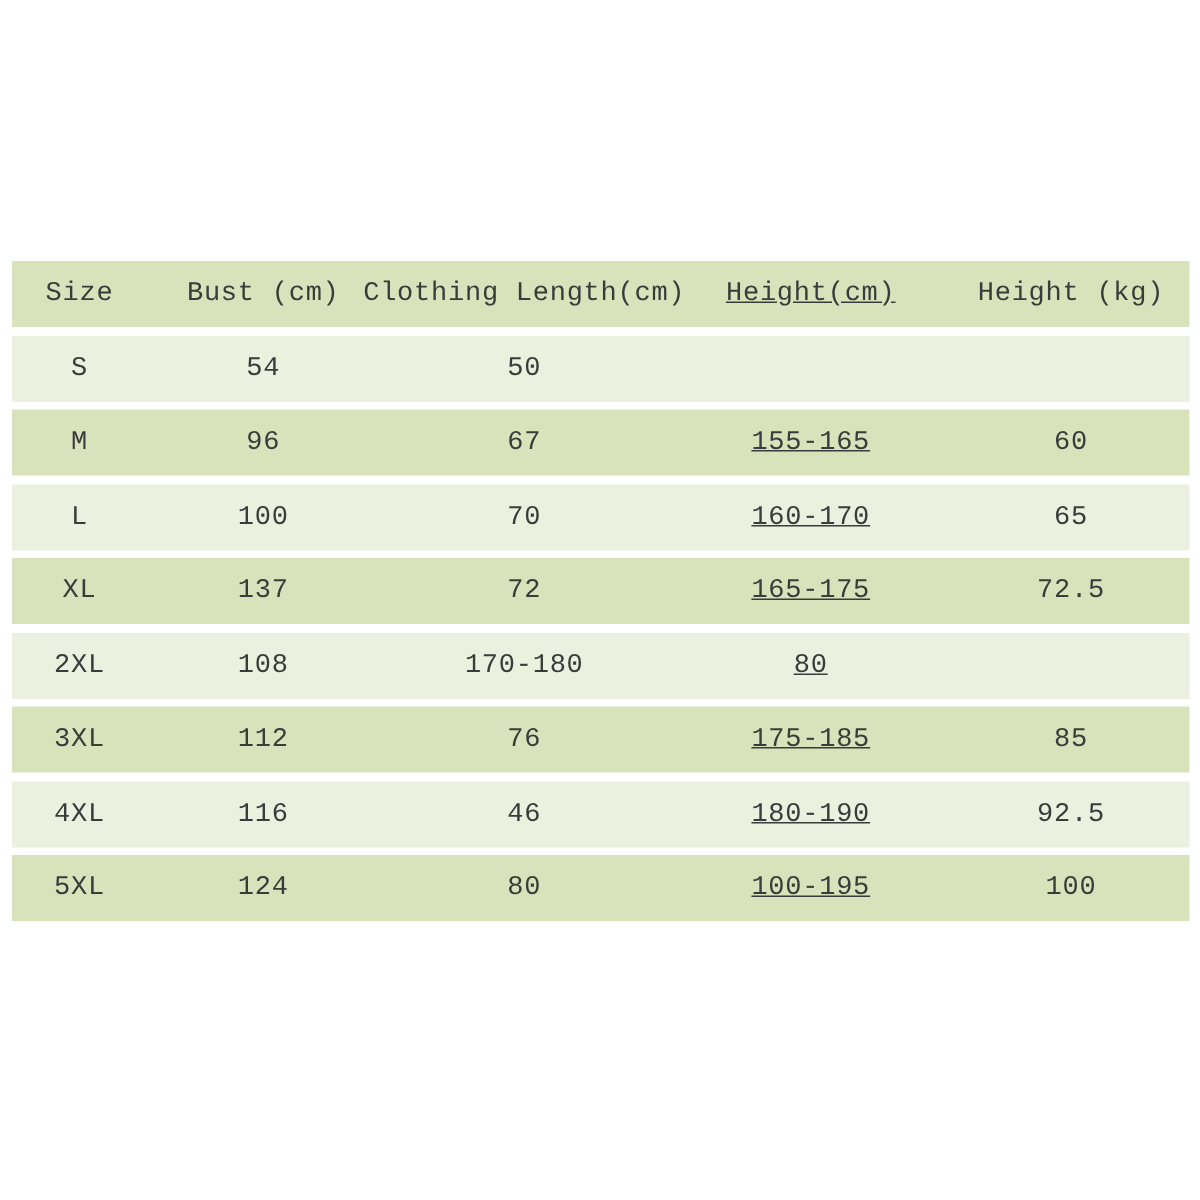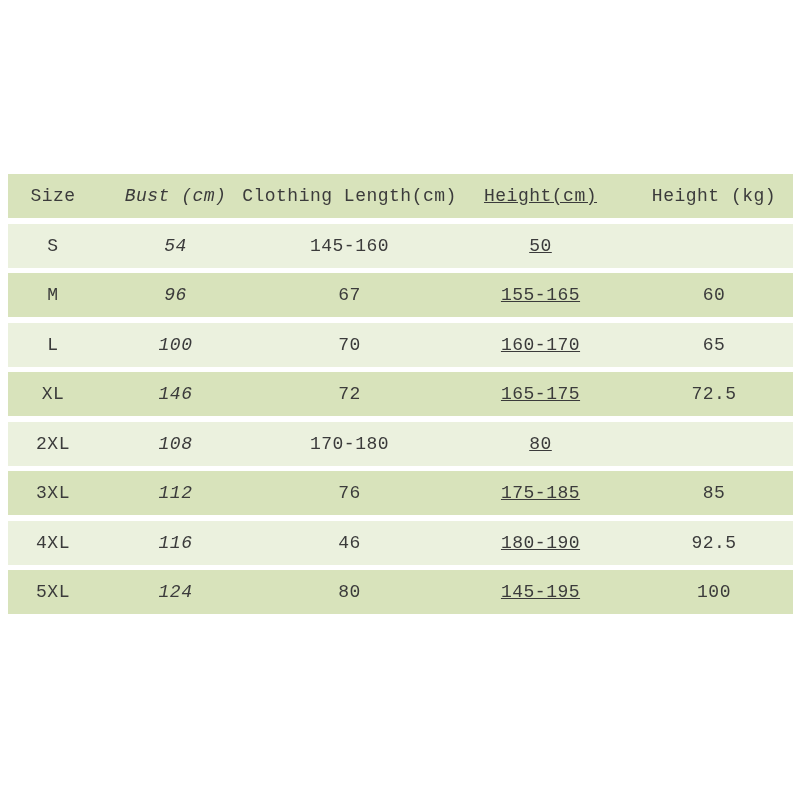--- a/index.html
+++ b/index.html
@@ -37,60 +37,59 @@
     display: flex;
     align-items: center;
     justify-content: center;
     height: 100%;
     font-size: 18px;
     color: var(--text, #3b3b3b);
     white-space: nowrap;
     letter-spacing: 0.5px;
   }
   .cell:nth-child(1) { width: 90px; }
-  .cell:nth-child(2) { width: 155px; font-style: italic; }
+  .cell:nth-child(2) { width: 155px; }
   .cell:nth-child(3) { width: 193px; }
   .cell:nth-child(4) { width: 189px; text-decoration: underline; }
   .cell:nth-child(5) { width: 158px; }
 </style>
 </head>
 <body>
 
 <div class="page" style="--bg: #ffffff; --row-shaded: #d8e3bb; --row-light: #ebf1de; --text: #3b3b3b;">
   <div class="size-table" id="size-table">
       <div class="row shaded">
         <div class="cell">Size</div>
         <div class="cell">Bust (cm)</div>
         <div class="cell">Clothing Length(cm)</div>
         <div class="cell">Height(cm)</div>
         <div class="cell">Height (kg)</div>
       </div>
       <div class="row light">
         <div class="cell">S</div>
         <div class="cell">54</div>
-        <div class="cell">145-160</div>
         <div class="cell">50</div>
       </div>
       <div class="row shaded">
         <div class="cell">M</div>
         <div class="cell">96</div>
         <div class="cell">67</div>
         <div class="cell">155-165</div>
         <div class="cell">60</div>
       </div>
       <div class="row light">
         <div class="cell">L</div>
         <div class="cell">100</div>
         <div class="cell">70</div>
         <div class="cell">160-170</div>
         <div class="cell">65</div>
       </div>
       <div class="row shaded">
         <div class="cell">XL</div>
-        <div class="cell">146</div>
+        <div class="cell">137</div>
         <div class="cell">72</div>
         <div class="cell">165-175</div>
         <div class="cell">72.5</div>
       </div>
       <div class="row light">
         <div class="cell">2XL</div>
         <div class="cell">108</div>
         <div class="cell">170-180</div>
         <div class="cell">80</div>
       </div>
@@ -105,17 +104,17 @@
         <div class="cell">4XL</div>
         <div class="cell">116</div>
         <div class="cell">46</div>
         <div class="cell">180-190</div>
         <div class="cell">92.5</div>
       </div>
       <div class="row shaded">
         <div class="cell">5XL</div>
         <div class="cell">124</div>
         <div class="cell">80</div>
-        <div class="cell">145-195</div>
+        <div class="cell">100-195</div>
         <div class="cell">100</div>
       </div>
     </div>
 </div>
 
 </body></html>

